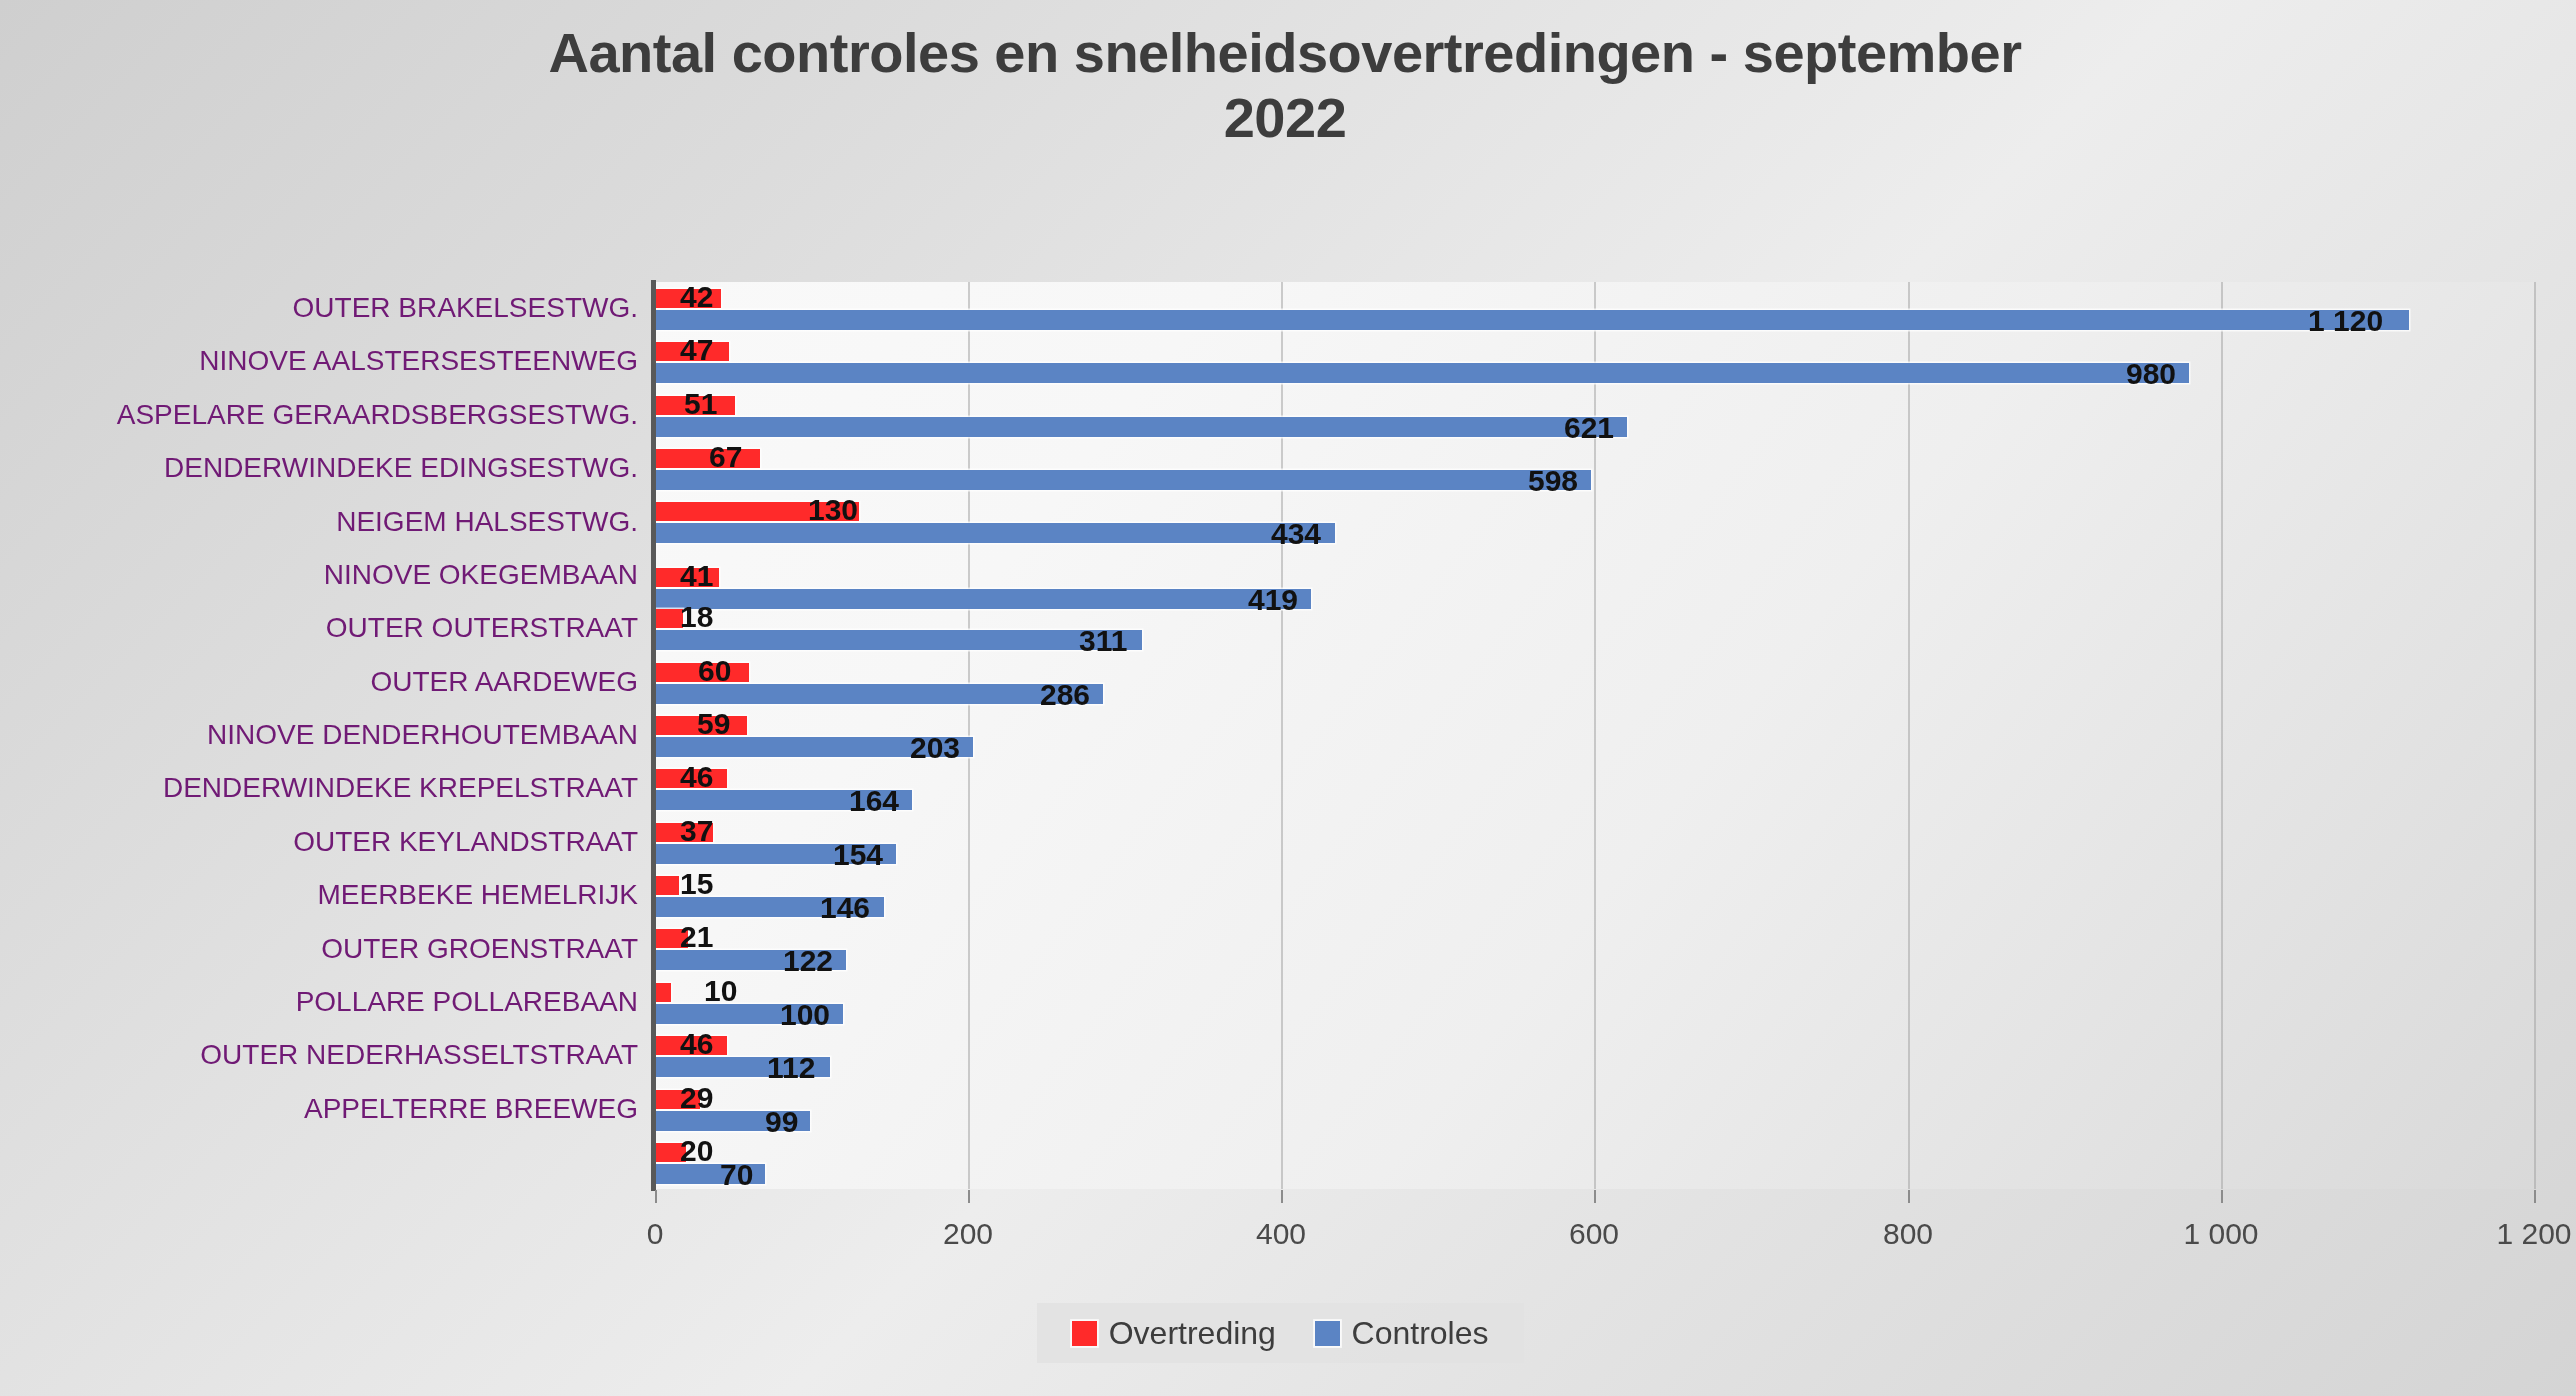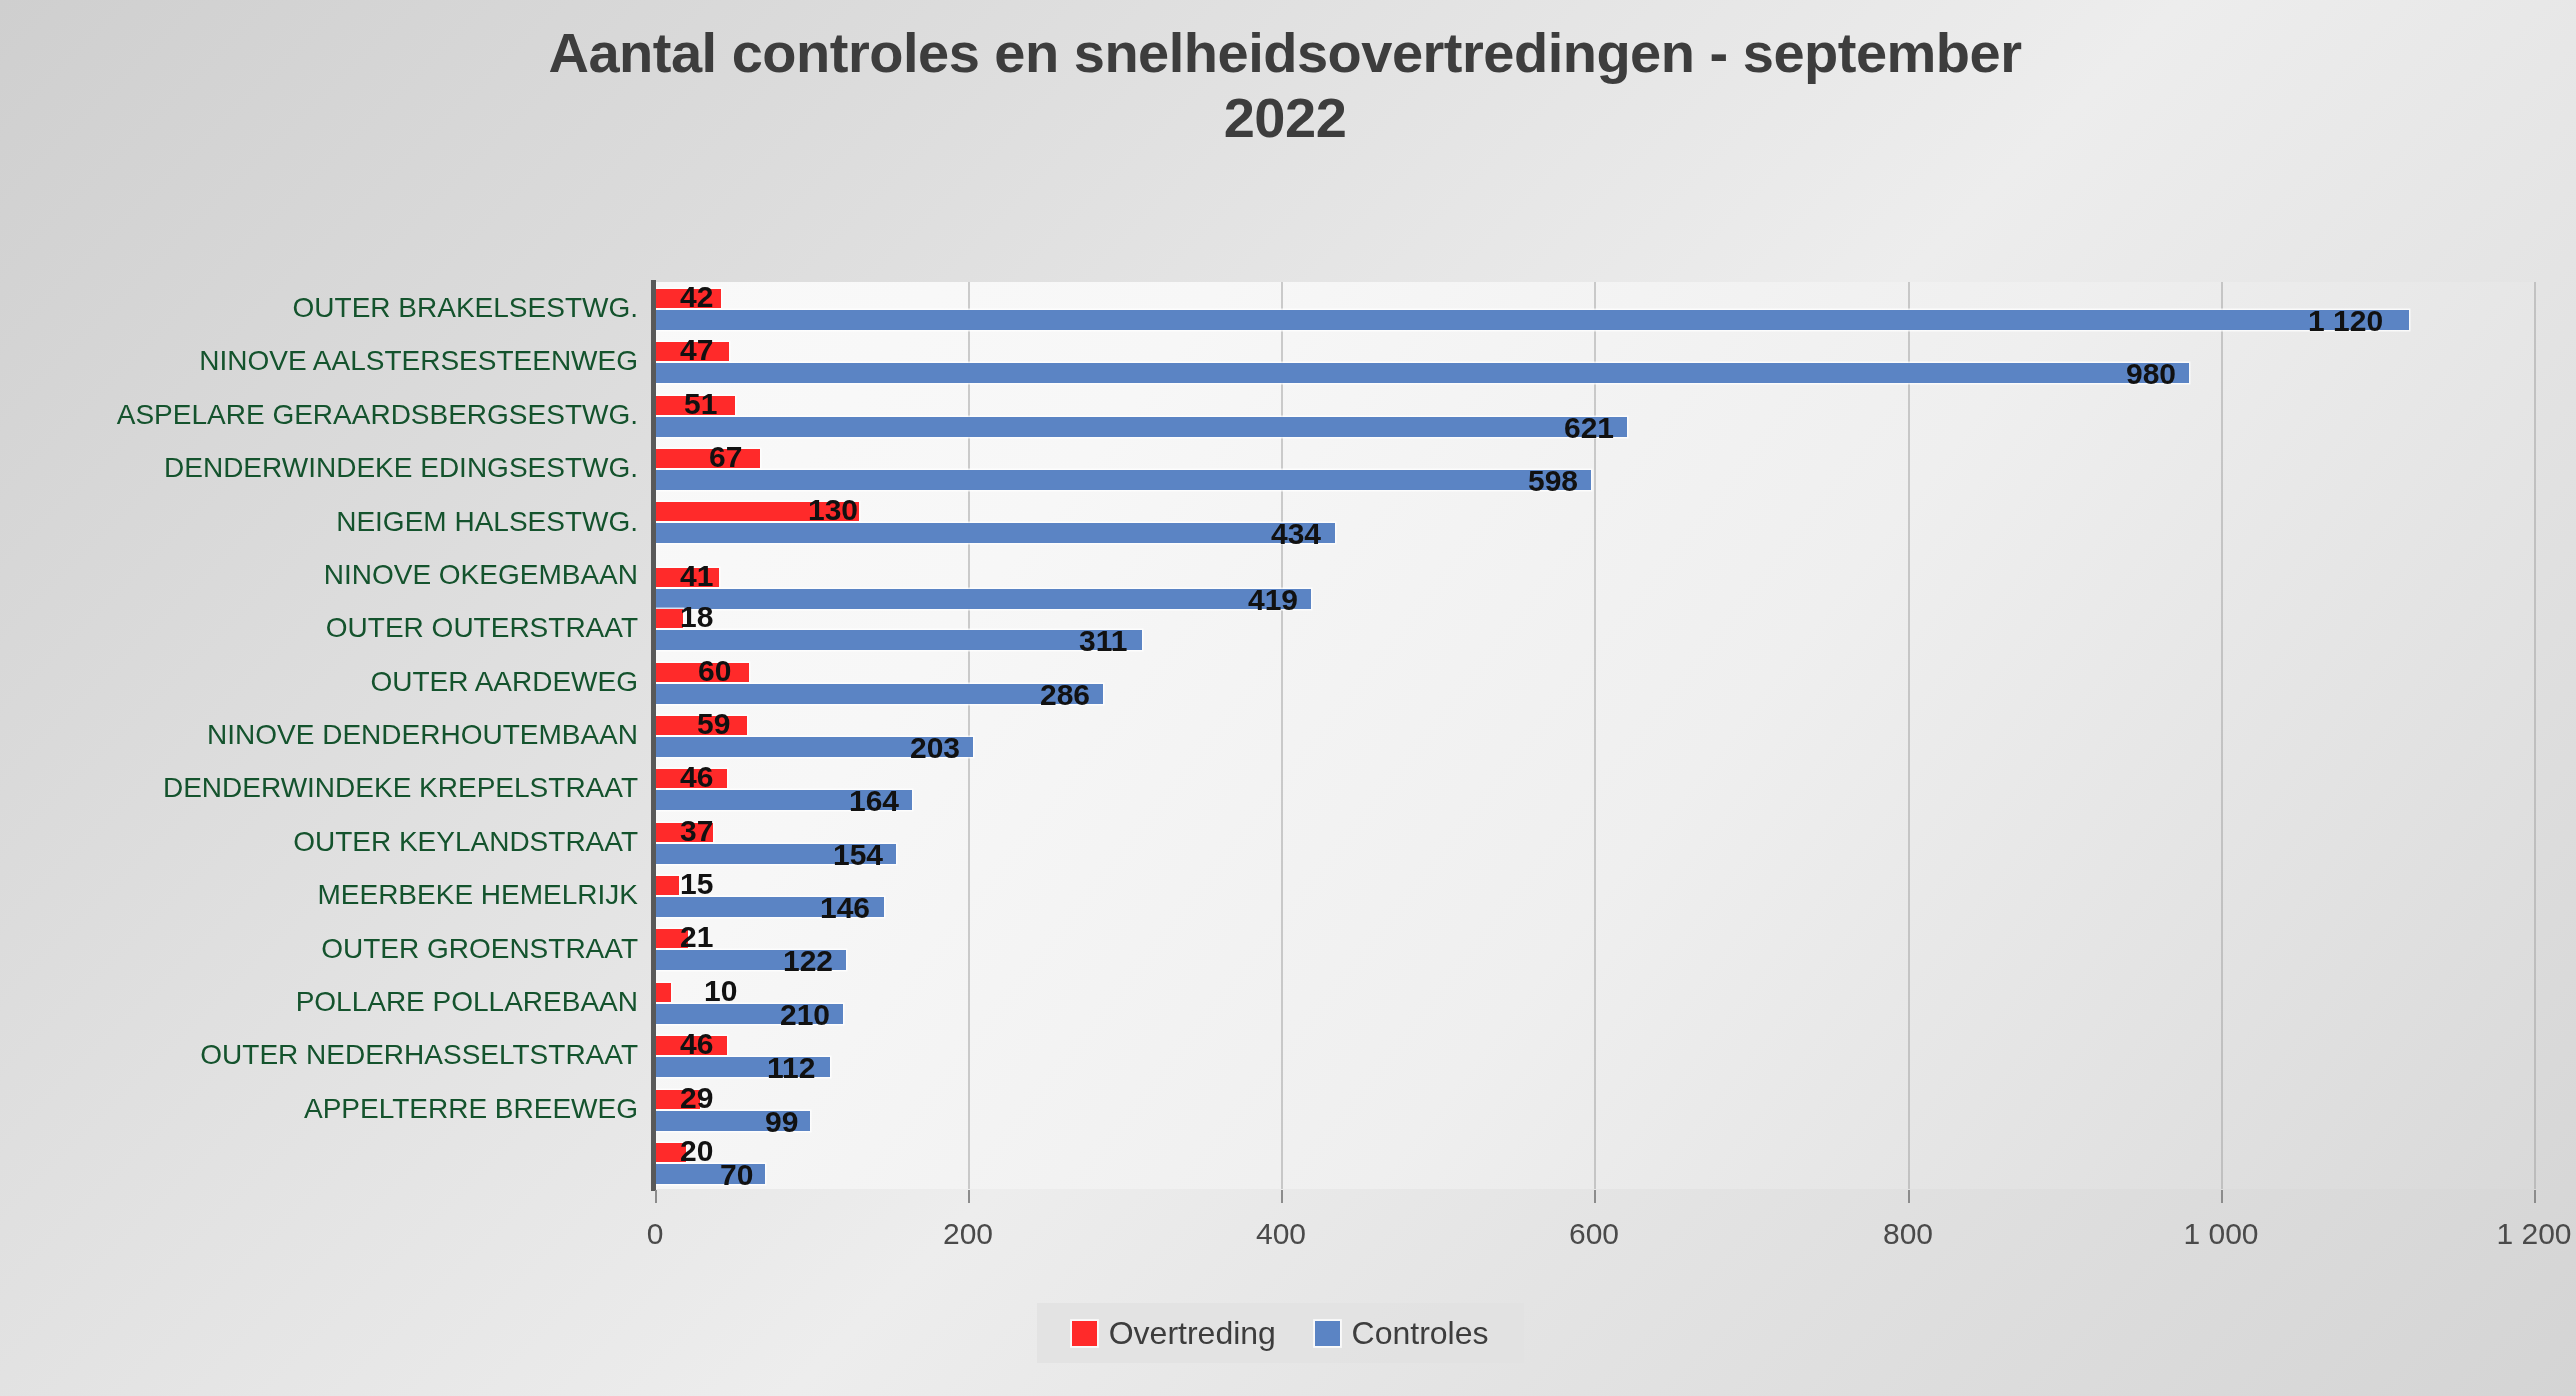--- a/index.html
+++ b/index.html
@@ -95,21 +95,21 @@
   .label-overtreding { top: 0px; }
   .label-controles { top: 24px; }
 
   
   .cat-label {
     position: absolute;
     right: 0;
     width: 623px;
     text-align: right;
     font-size: 28px;
-    color: #14532d;
+    color: #701a75;
     white-space: nowrap;
     line-height: 1;
   }
   #y-labels {
     position: absolute;
     left: 0px;
     top: 282px;
     width: 638px;
     height: 907px;
   }
@@ -281,21 +281,21 @@
         <div class="cat-row" style="top: 640px;">
           <div class="bar bar-overtreding" style="width: 33px; background: rgb(255, 42, 42);"></div>
           <div class="bar bar-controles" style="width: 191px; background: rgb(91, 132, 196);"></div>
           <div class="bar-label label-overtreding" style="left: 25px;">21</div>
           <div class="bar-label label-controles" style="left: 128px;">122</div>
         </div>
         <div class="cat-row" style="top: 694px;">
           <div class="bar bar-overtreding" style="width: 15.7px; background: rgb(255, 42, 42);"></div>
           <div class="bar bar-controles" style="width: 188px; background: rgb(91, 132, 196);"></div>
           <div class="bar-label label-overtreding" style="left: 25px; margin-left: 24px;">10</div>
-          <div class="bar-label label-controles" style="left: 125px;">210</div>
+          <div class="bar-label label-controles" style="left: 125px;">100</div>
         </div>
         <div class="cat-row" style="top: 747px;">
           <div class="bar bar-overtreding" style="width: 72px; background: rgb(255, 42, 42);"></div>
           <div class="bar bar-controles" style="width: 175px; background: rgb(91, 132, 196);"></div>
           <div class="bar-label label-overtreding" style="left: 25px;">46</div>
           <div class="bar-label label-controles" style="left: 112px;">112</div>
         </div>
         <div class="cat-row" style="top: 801px;">
           <div class="bar bar-overtreding" style="width: 45px; background: rgb(255, 42, 42);"></div>
           <div class="bar bar-controles" style="width: 155px; background: rgb(91, 132, 196);"></div>

